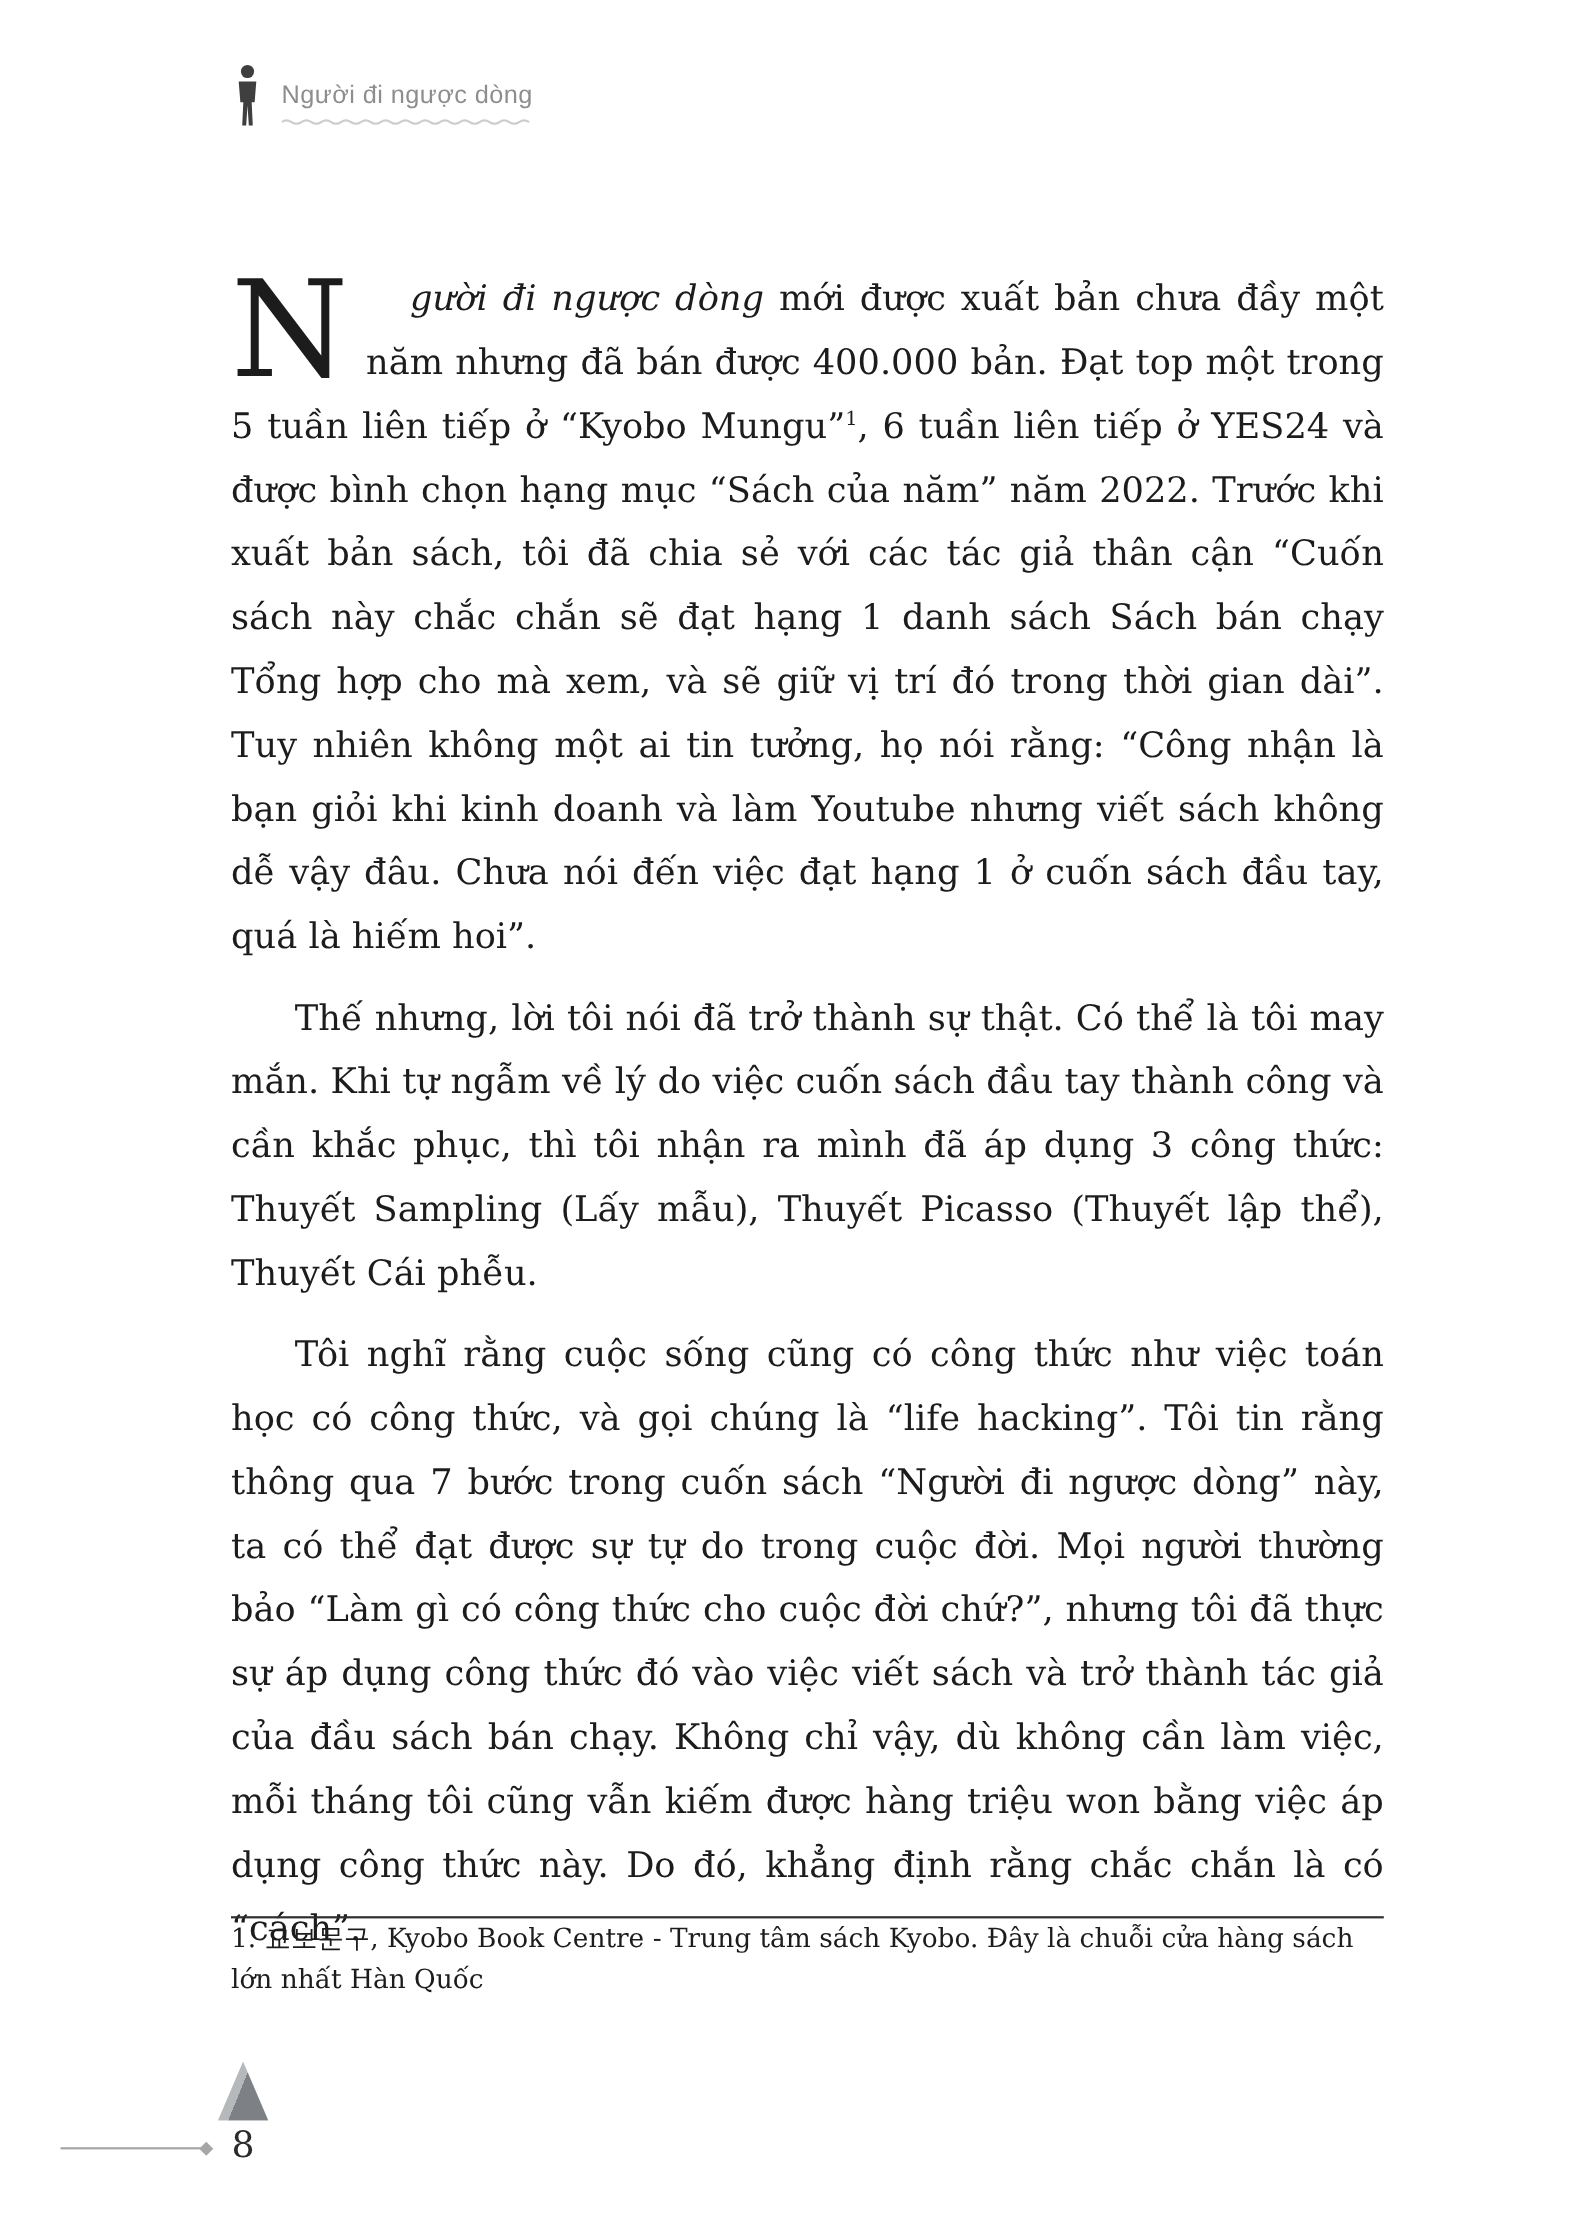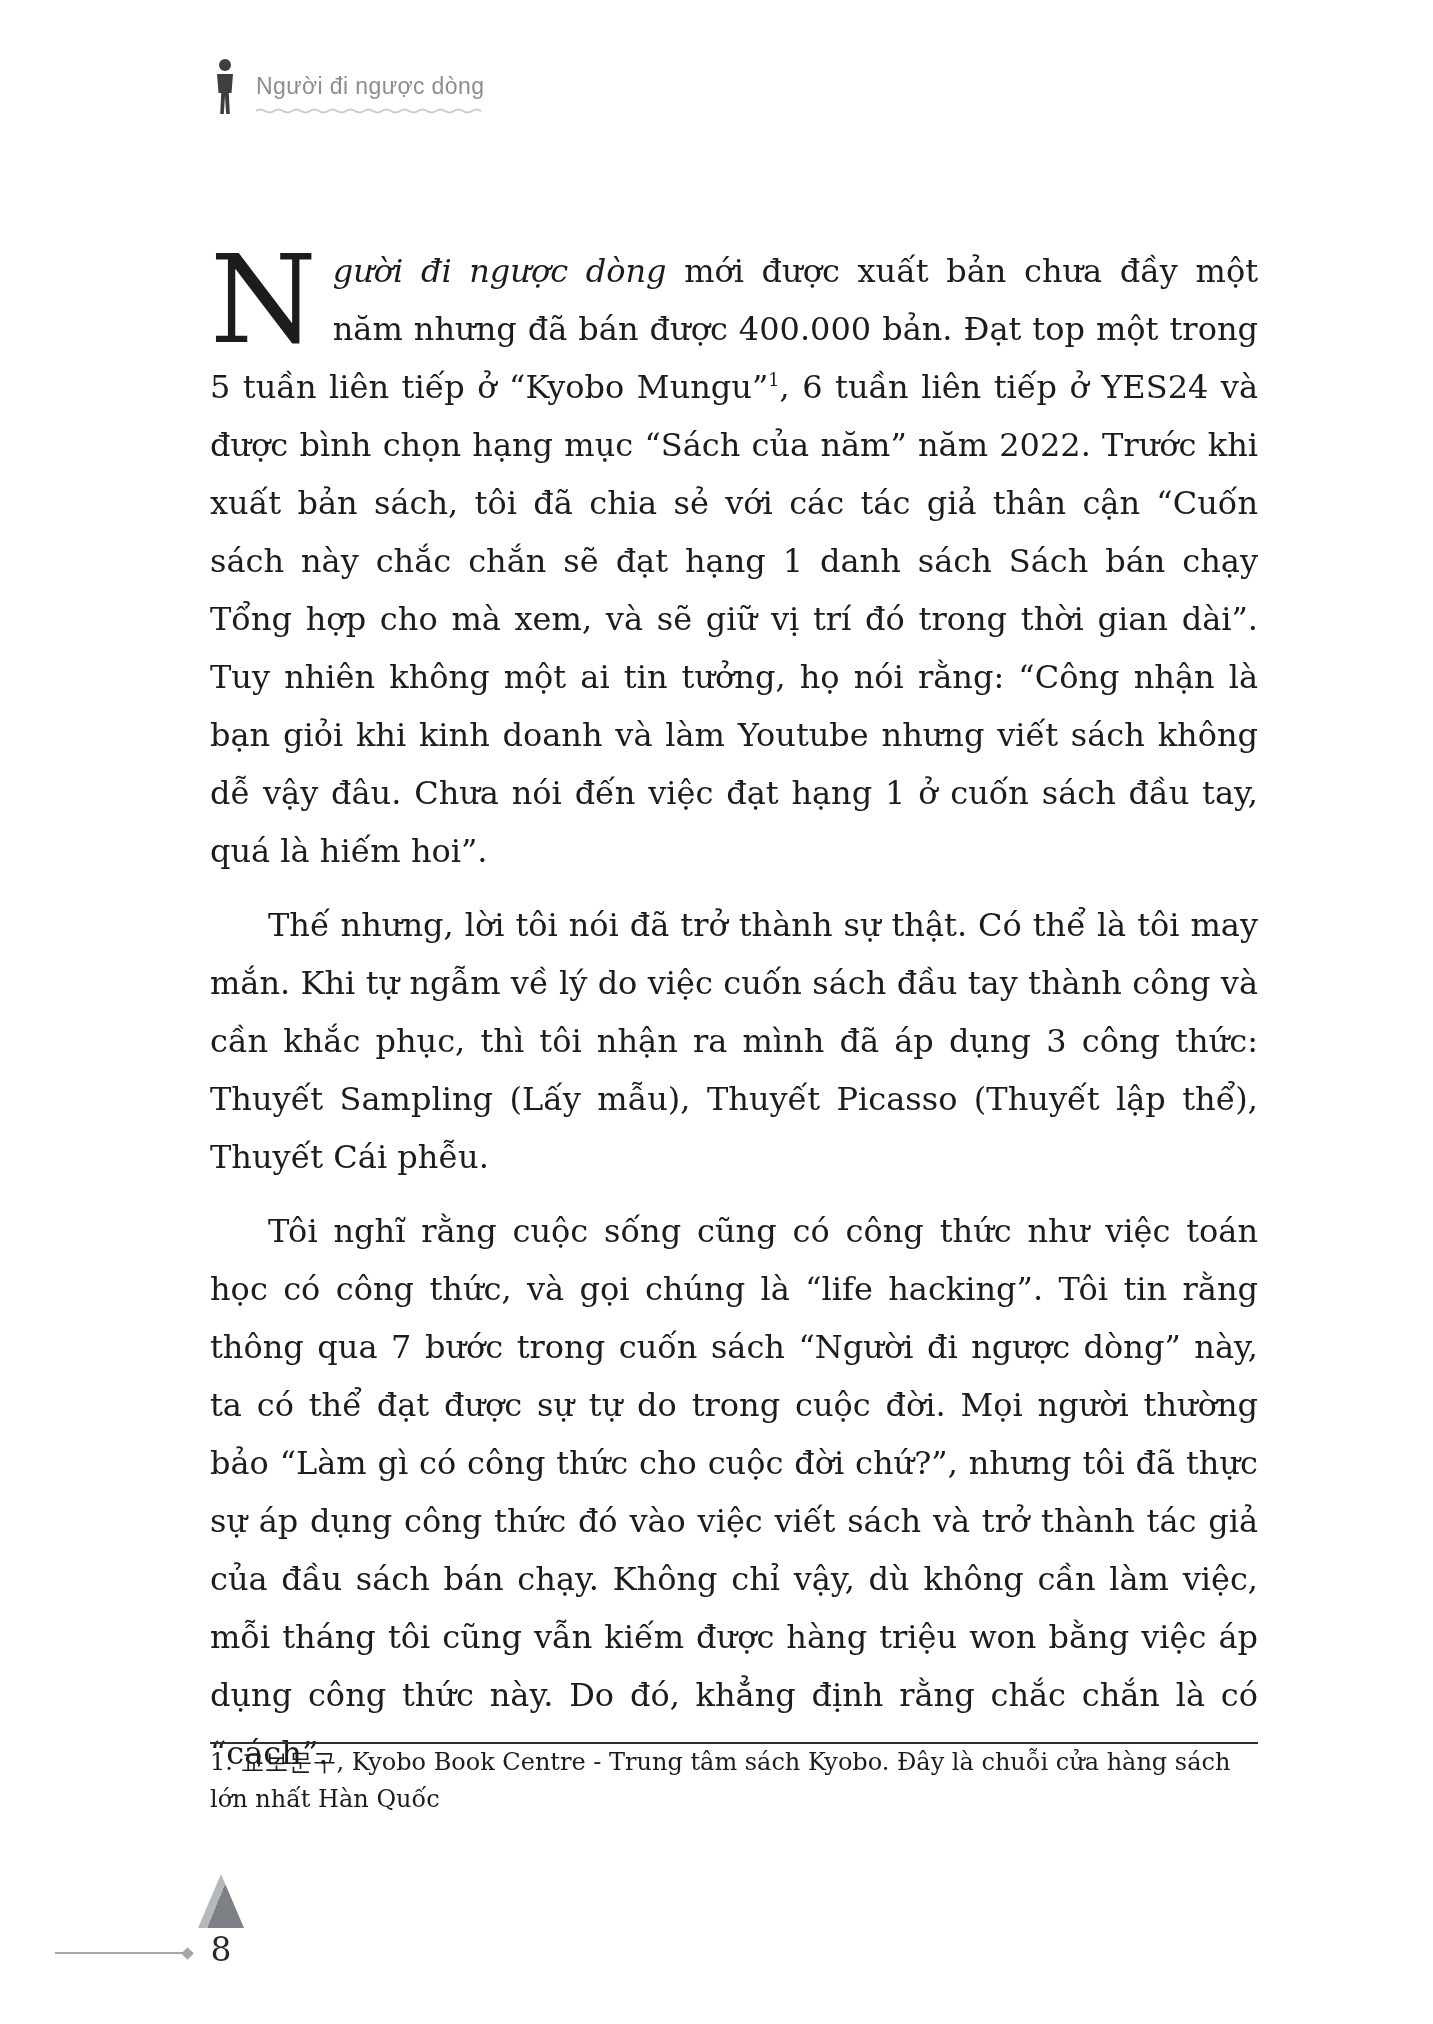--- a/index.html
+++ b/index.html
@@ -49,21 +49,21 @@
   }
   .para + .para { margin-top: 16px; }
   .para.indent { text-indent: 58px; }
   .dropcap {
     float: left;
     font-size: 122px;
     line-height: 116px;
     margin-right: 16px;
     color: #1c1c1c;
   }
-  .italic { font-style: italic; }
+  .italic { font-style: italic; margin-left: 40px; }
   .fnref {
     font-size: 0.55em;
     vertical-align: super;
     line-height: 0;
   }
 
   
   .footnote {
     position: absolute;
     top: 1742px;

